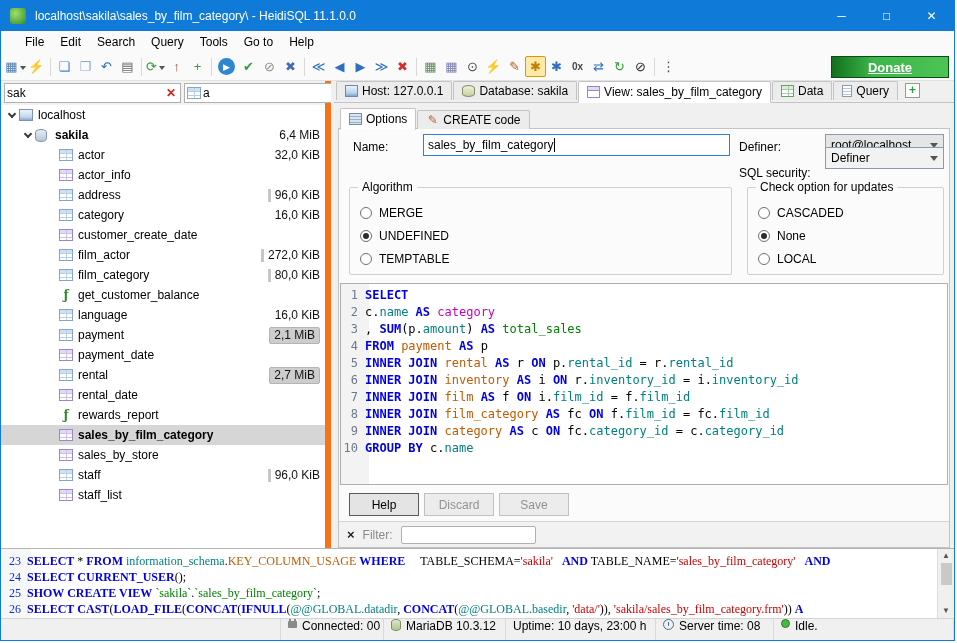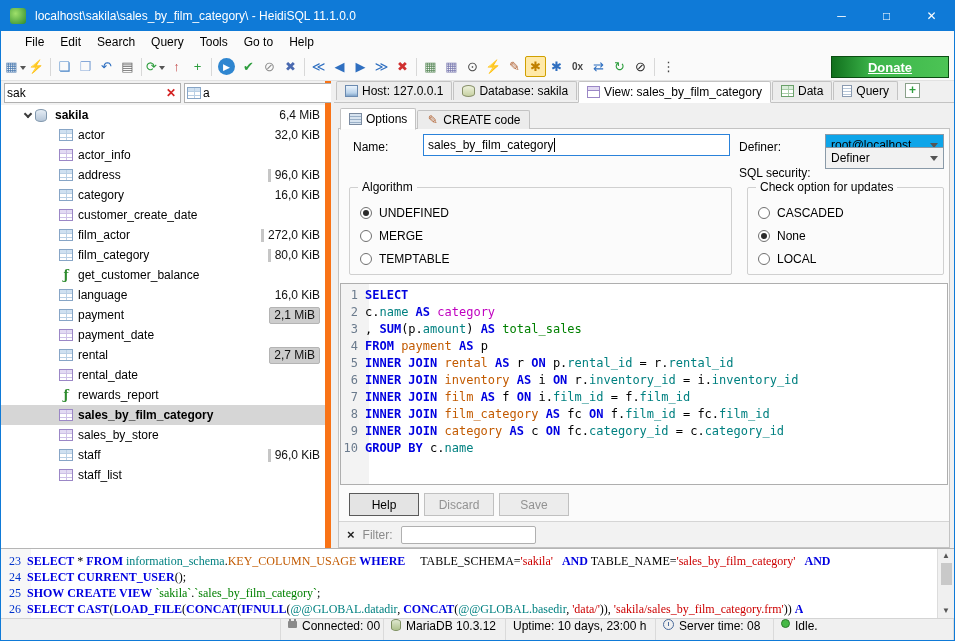--- a/index.html
+++ b/index.html
@@ -89,21 +89,21 @@
   .tab.active { height: 22px; background: #fff; margin-bottom: -1px; border-bottom: 1px solid #fff; z-index: 2; }
 
   .pane { flex: 1; position: relative; min-height: 0; }
   .subtabs { position: absolute; top: 4px; left: 6px; display: flex; align-items: flex-end; height: 22px; z-index: 3; }
   .subtabs .tab.active { border-bottom: 1px solid #fbfbfb; }
   .pane-box { position: absolute; left: 4px; right: 4px; top: 25px; bottom: 0; background: #fbfbfb; border: 1px solid #c3c3c3; }
 
   .flabel { position: absolute; }
   .text-input { position: absolute; height: 22px; background: #fff; border: 1px solid var(--focus); display: flex; align-items: center; padding: 0 4px; }
   .caret { display: inline-block; width: 1px; height: 14px; background: #000; margin-left: 1px; }
-  .combo { position: absolute; height: 22px; background: #0ea5e9; border: 1px solid #8a9aa8; display: flex; align-items: center; padding: 0 2px 0 5px; }
+  .combo { position: absolute; height: 22px; background: #e5e5e5; border: 1px solid #8a9aa8; display: flex; align-items: center; padding: 0 2px 0 5px; }
   .combo.gray { background: #f2f2f2; }
   .combo-val { flex: 1; white-space: nowrap; overflow: hidden; }
   .combo-btn { width: 14px; display: flex; justify-content: center; }
   .combo-btn::after { content: ""; border: 4px solid transparent; border-top: 5px solid #555; margin-top: 5px; }
 
   .fieldset { position: absolute; border: 1px solid #d0d0d0; border-radius: 2px; }
   .fs-title { position: absolute; top: -8px; left: 8px; background: #fbfbfb; padding: 0 4px; }
   .fs-body { padding: 13px 10px 0 10px; display: flex; flex-direction: column; }
   .radio { display: flex; align-items: center; height: 23px; }
   .rb { width: 12px; height: 12px; border: 1px solid #707070; border-radius: 50%; background: #fff; margin-right: 7px; position: relative; flex: none; }
@@ -231,20 +231,29 @@
         </span>
         <span class="finput">
           <span class="ico ico-table"></span>
           <input class="bare" value="a" style="">
           <span class="red-x">✕</span>
         </span>
         <span class="star-ico">✱</span>
       </div>
       <div class="tree">
           <div class="trow">
+            <span class="tpad" style="width: 4px;"></span>
+            <span class="chevbox">
+              <span class="chev"></span>
+            </span>
+            <span class="ico ico-server"></span>
+            <span class="tlabel">localhost</span>
+            <span class="tright"></span>
+          </div>
+          <div class="trow">
             <span class="tpad" style="width: 20px;"></span>
             <span class="chevbox">
               <span class="chev"></span>
             </span>
             <span class="ico ico-db"></span>
             <span class="tlabel b">sakila</span>
             <span class="tright">
               <span class="tsize">6,4 MiB</span>
             </span>
           </div>
@@ -453,26 +462,26 @@
           <span class="flabel" style="left:400px;top:37px">SQL security:</span>
           <div class="combo gray" style="left:486px;top:18px;width:119px">
             <span class="combo-val">Definer</span>
             <span class="combo-btn"></span>
           </div>
 
           <div class="fieldset" style="left:10px;top:58px;width:383px;height:88px">
             <span class="fs-title">Algorithm</span>
             <div class="fs-body">
                 <label class="radio">
+                  <span class="rb"></span>
+                  <span class="rlabel">MERGE</span>
+                </label>
+                <label class="radio">
                   <span class="rb on"></span>
                   <span class="rlabel">UNDEFINED</span>
-                </label>
-                <label class="radio">
-                  <span class="rb"></span>
-                  <span class="rlabel">MERGE</span>
                 </label>
                 <label class="radio">
                   <span class="rb"></span>
                   <span class="rlabel">TEMPTABLE</span>
                 </label>
               </div>
           </div>
           <div class="fieldset" style="left:408px;top:58px;width:197px;height:88px">
             <span class="fs-title">Check option for updates</span>
             <div class="fs-body">

